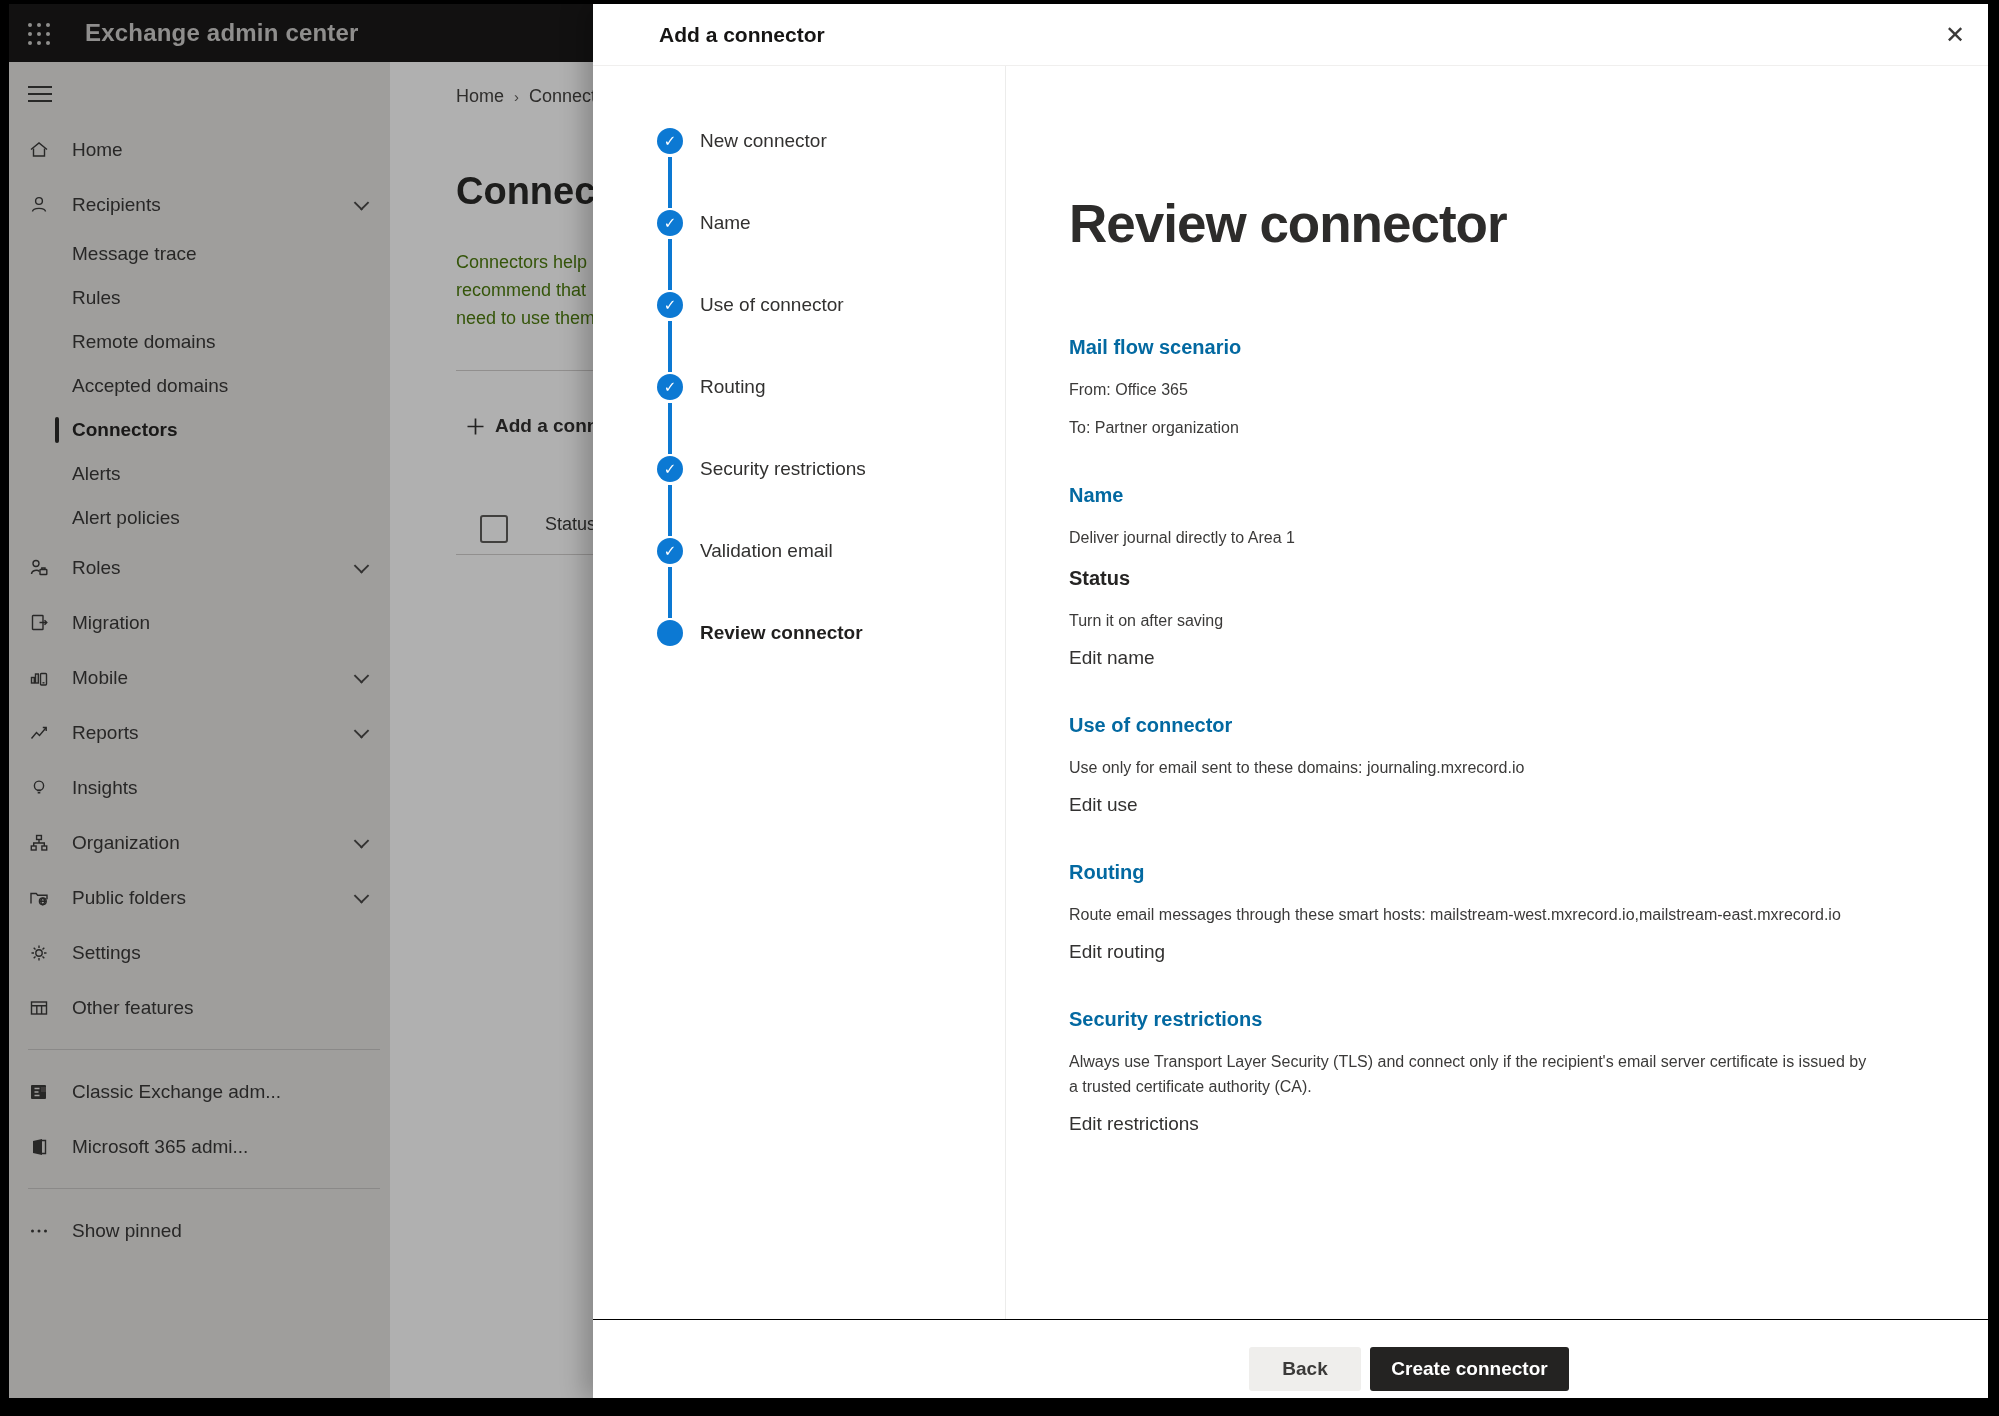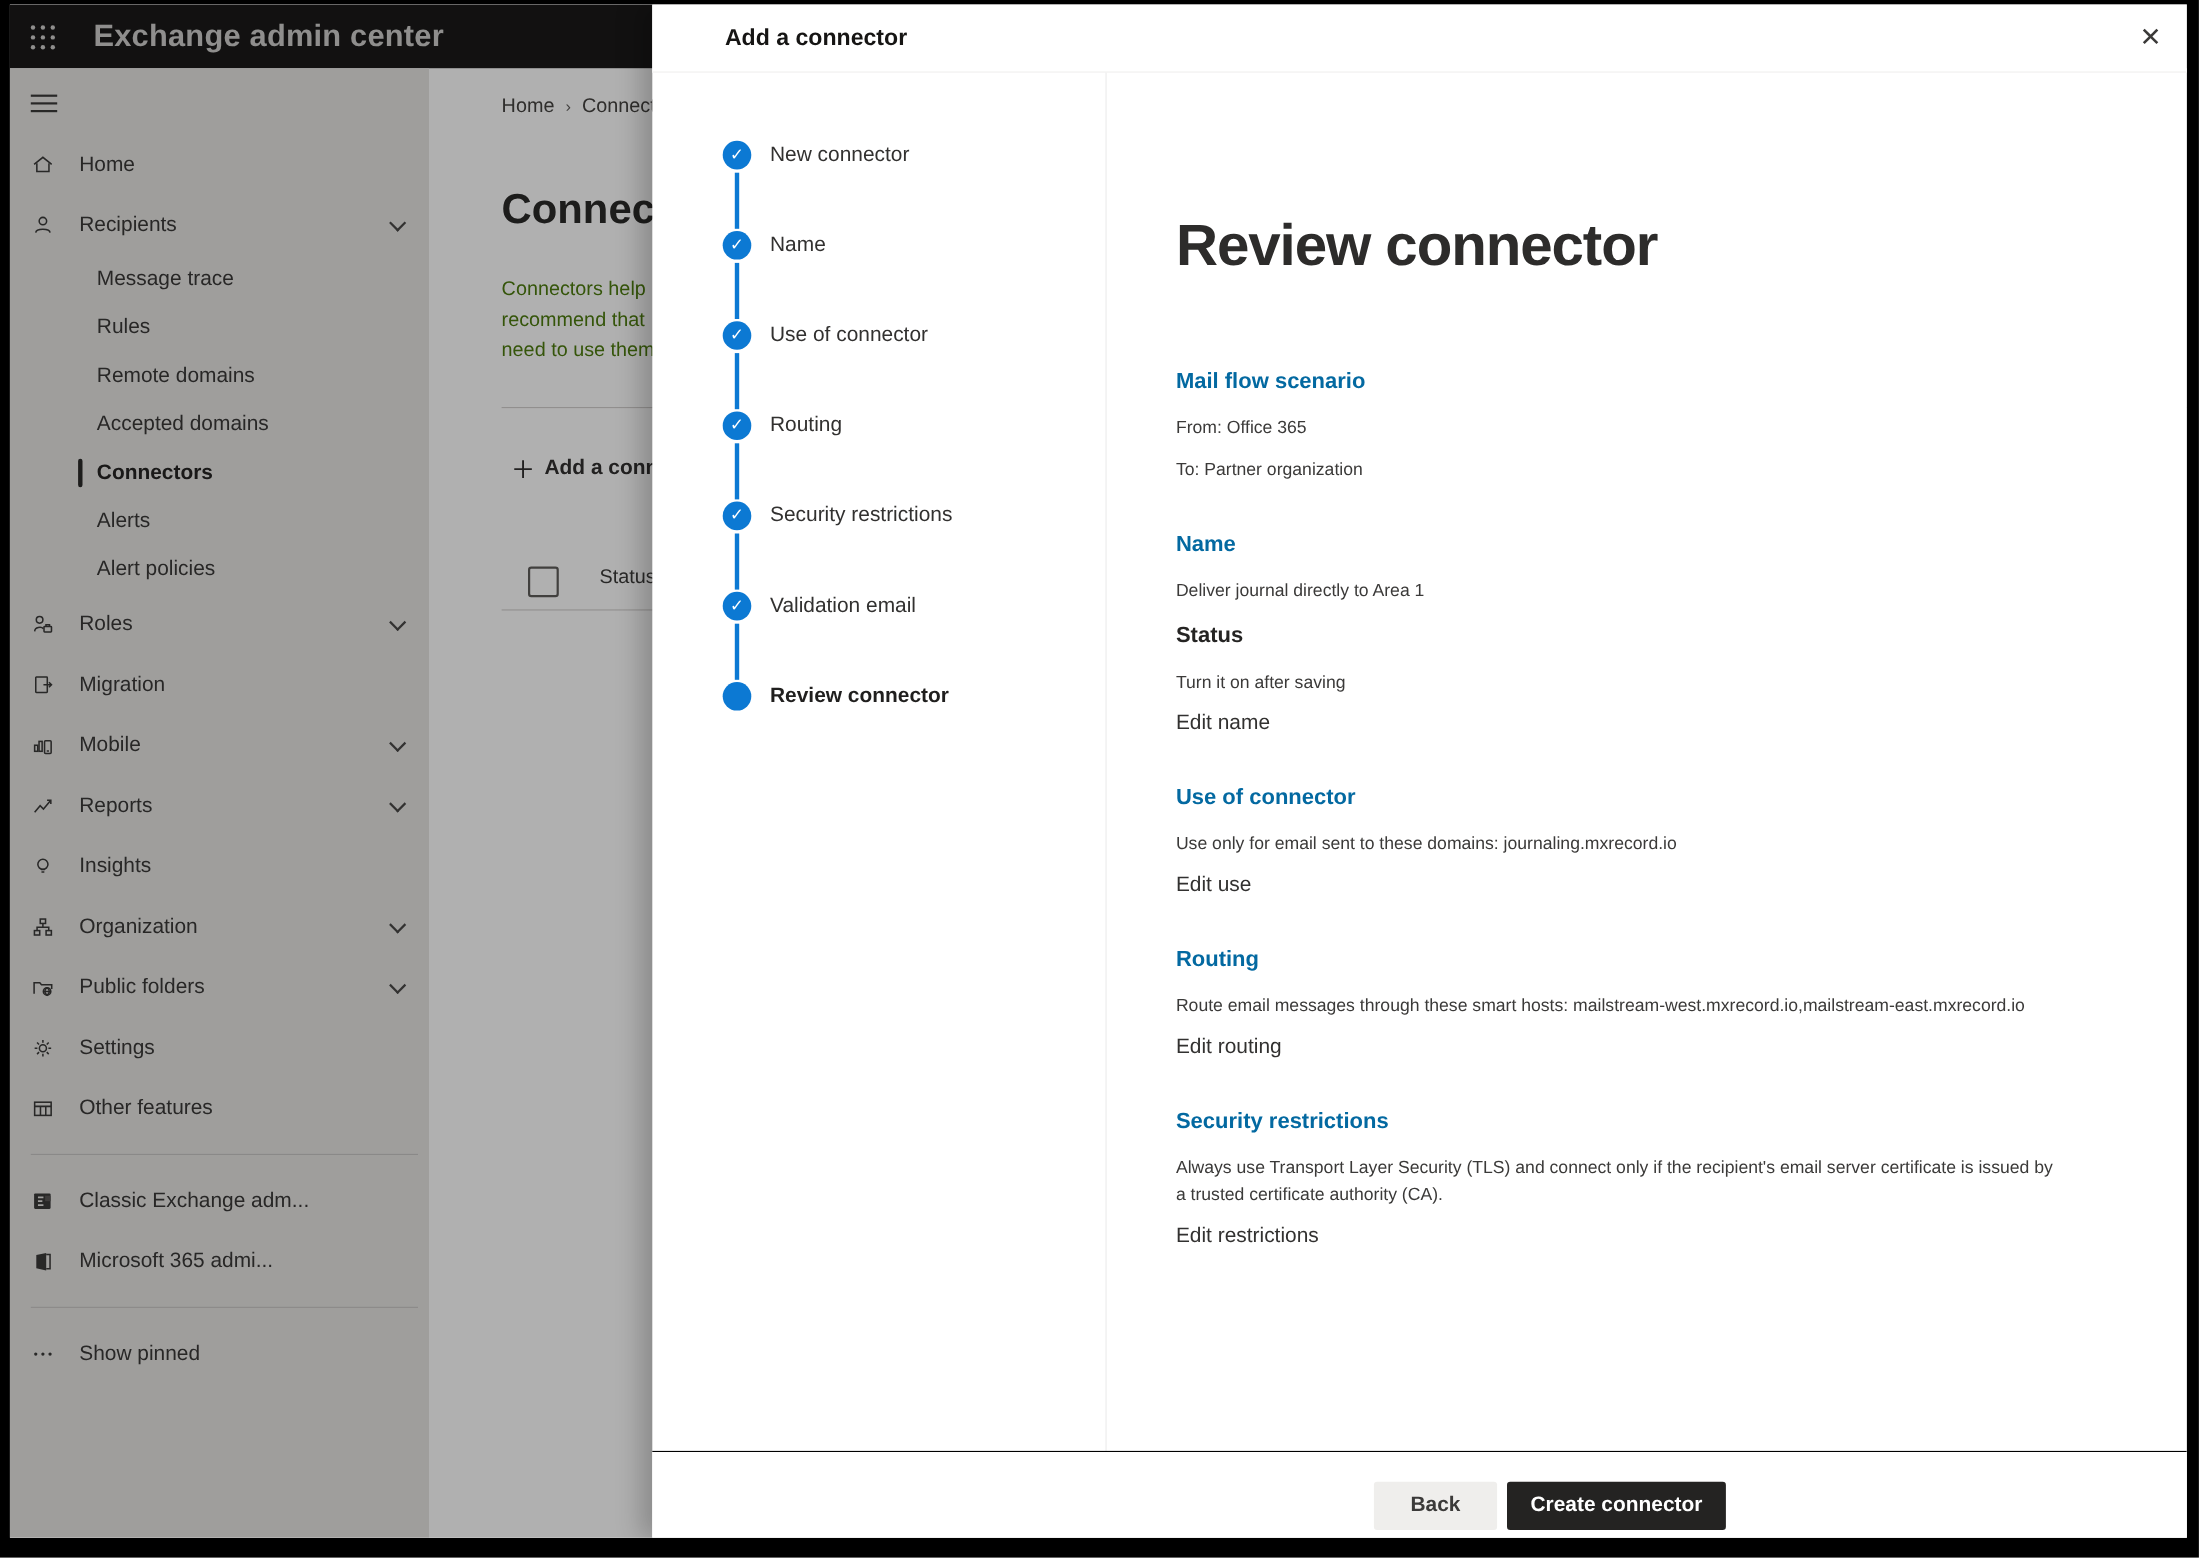--- a/index.html
+++ b/index.html
@@ -6,30 +6,30 @@
   body{
     width:1999px;height:1416px;background:#000;position:relative;overflow:hidden;
     font-family:"Liberation Sans","DejaVu Sans",sans-serif;
     -webkit-font-smoothing:antialiased;
   }
   .app{position:absolute;left:9px;top:4px;width:1979px;height:1394px;background:#fff;overflow:hidden;}
 
   
   .topbar{position:absolute;left:0;top:0;width:100%;height:58px;background:#1b1a19;}
   .waffle{position:absolute;left:13px;top:13px;width:34px;height:34px;display:flex;align-items:center;justify-content:center;cursor:pointer;}
-  .topbar-title{position:absolute;left:76px;top:0;height:72px;line-height:58px;color:#cfcecd;font-size:28px;font-weight:600;letter-spacing:.2px;}
+  .topbar-title{position:absolute;left:76px;top:0;height:72px;line-height:58px;color:#cfcecd;font-size:24px;font-weight:600;letter-spacing:.2px;}
 
   
   .sidebar{position:absolute;left:0;top:58px;width:381px;bottom:0;background:#e6e5e3;}
   .hamburger{position:absolute;left:19px;top:24px;width:24px;height:18px;cursor:pointer;}
   .hamburger span{display:block;height:2px;background:#3b3a39;margin-bottom:5px;}
   .nav{position:absolute;left:0;top:60px;width:100%;}
   .nav-row{position:relative;display:flex;align-items:center;color:#3a3938;font-size:19px;cursor:pointer;}
   .nav-row.main{height:55px;}
-  .nav-row.sub{height:44px;margin-left:16px;}
+  .nav-row.sub{height:44px;}
   .nav-icon{position:absolute;left:19px;width:22px;height:22px;}
   .nav-icon svg{width:22px;height:22px;stroke:#3b3a39;fill:none;stroke-width:1.4;}
   .nav-label{margin-left:63px;white-space:nowrap;}
   .nav-row.selected .nav-label{font-weight:600;color:#262524;}
   .sel-bar{position:absolute;left:46px;top:50%;margin-top:-13px;width:4px;height:26px;border-radius:2px;background:#2b2a29;}
   .chev{position:absolute;left:347px;top:50%;width:9px;height:9px;border-right:2px solid #4a4948;border-bottom:2px solid #4a4948;}
   .chev.down{transform:translateY(-70%) rotate(45deg);}
   .chev.up{transform:translateY(-30%) rotate(225deg);}
   .nav-div{border-top:1px solid #c9c7c5;margin:14px 10px 14px 19px;}
 

